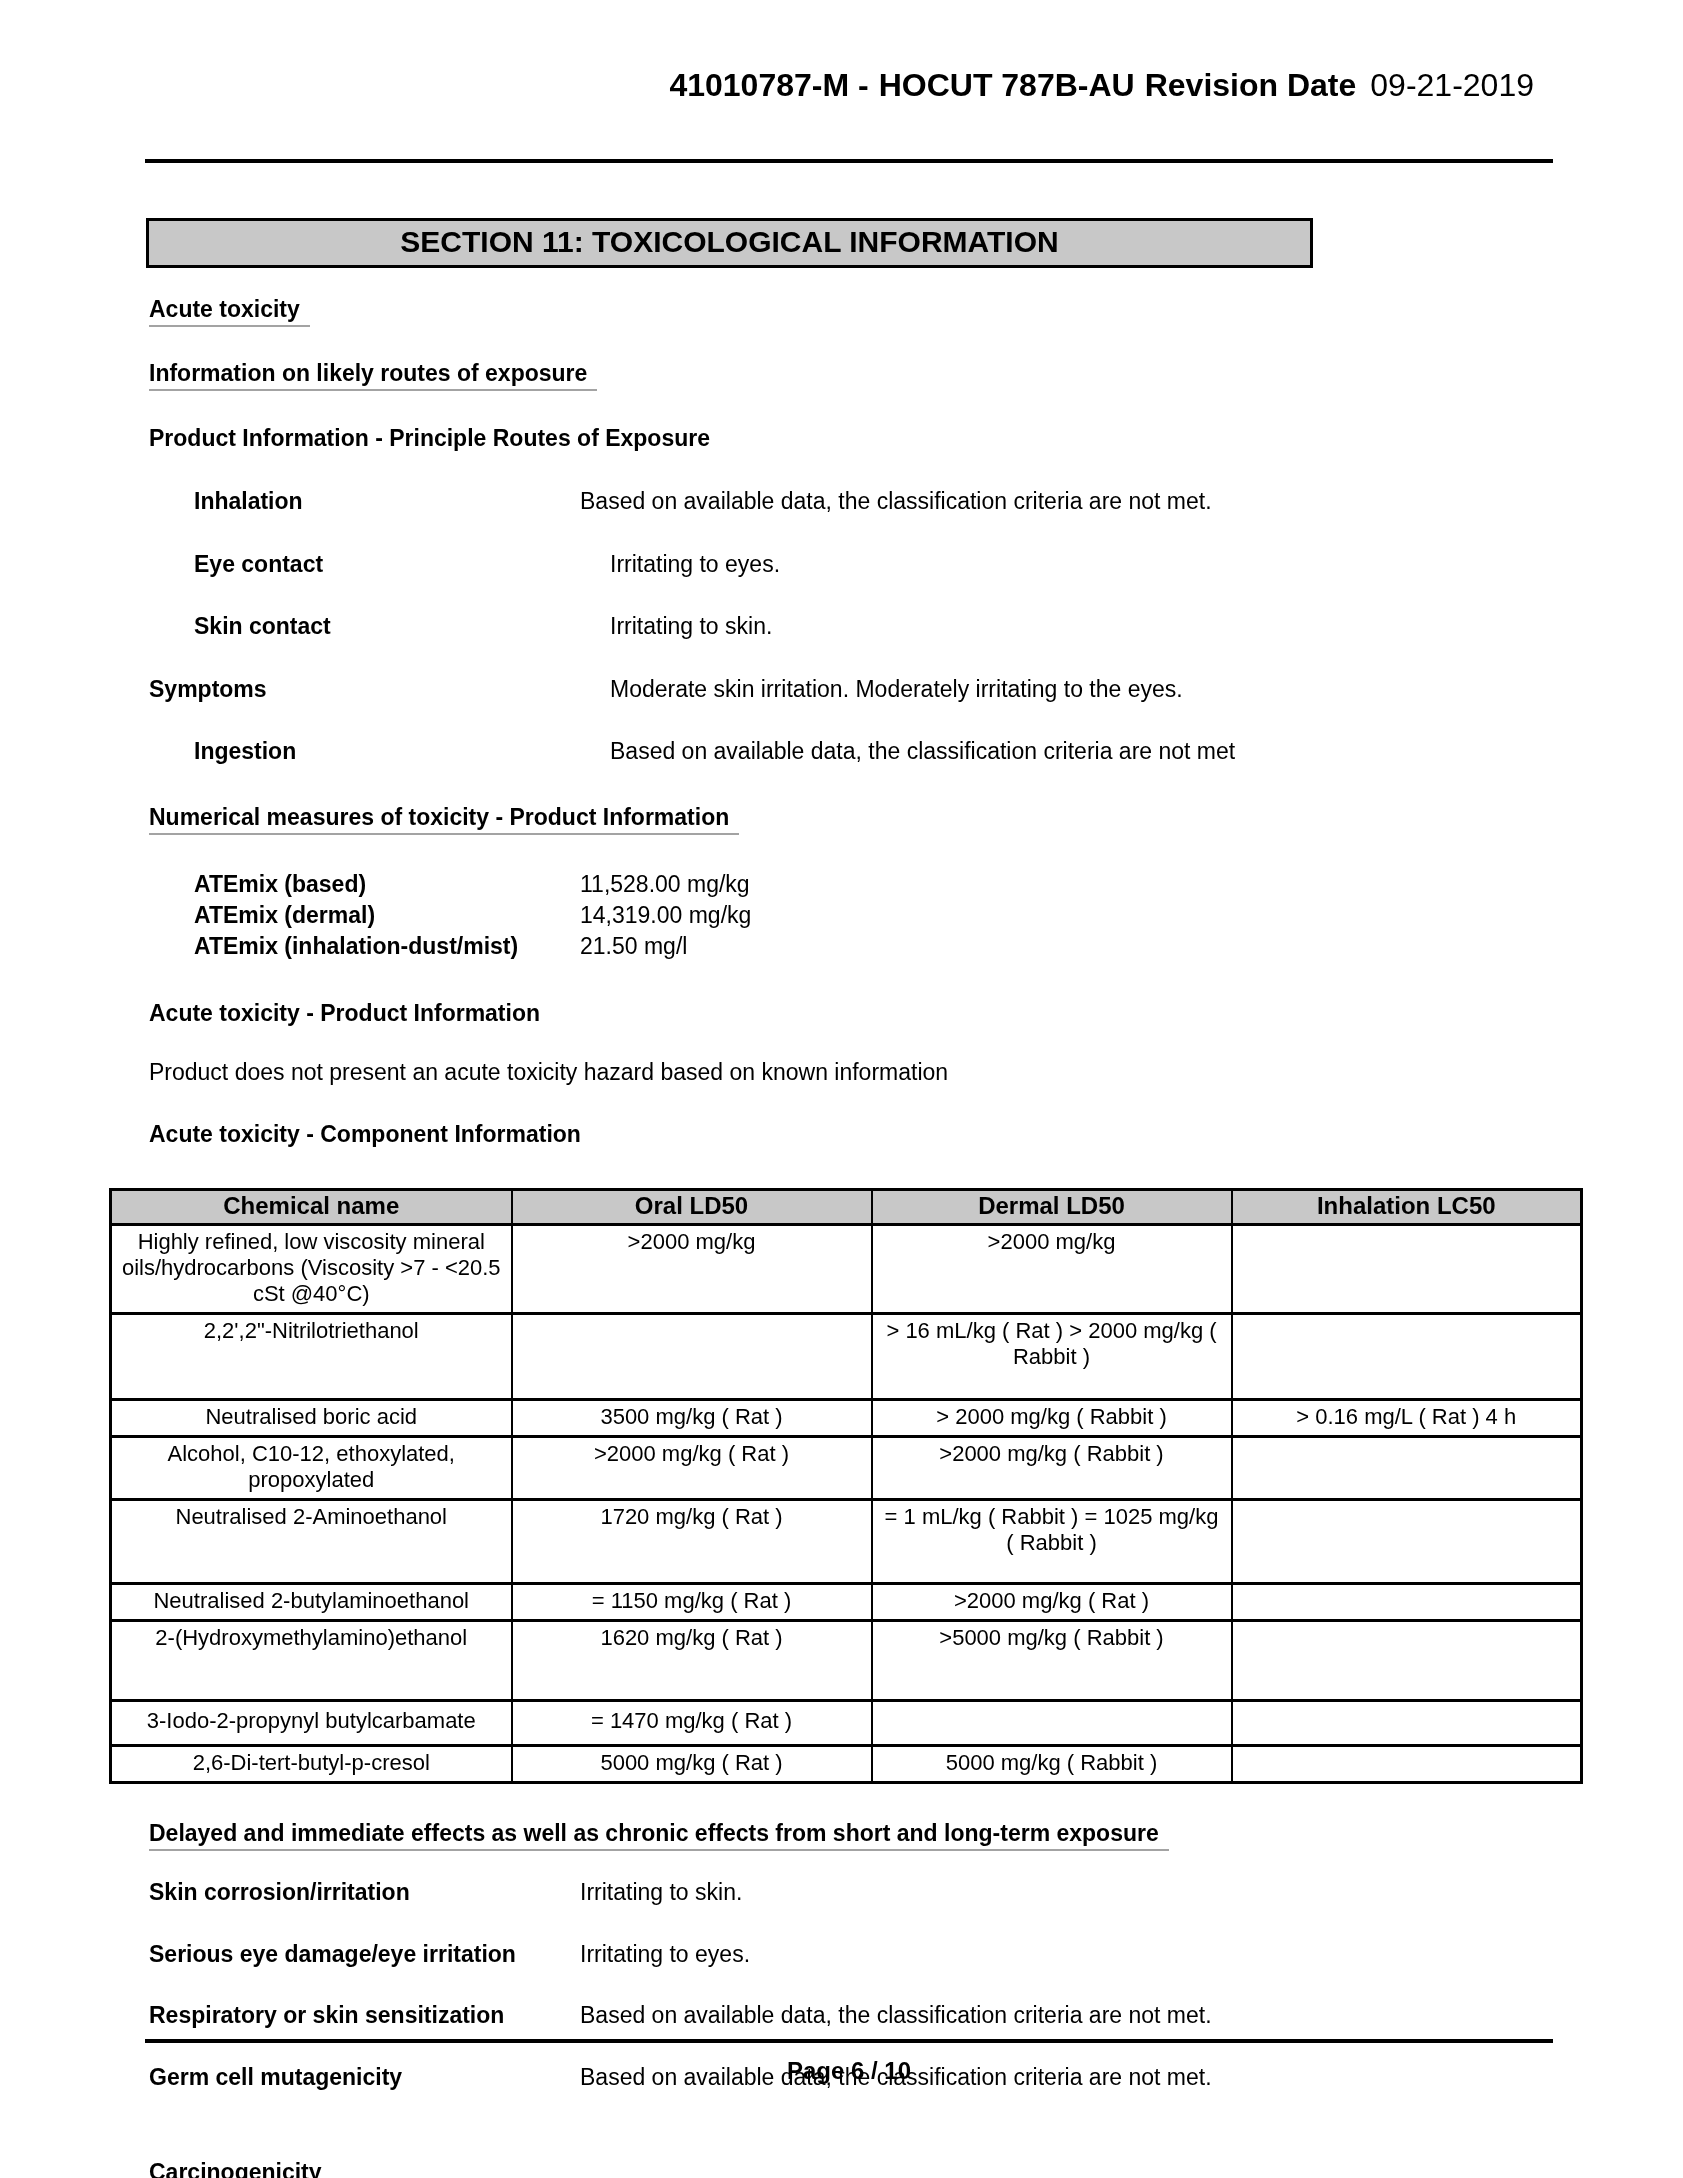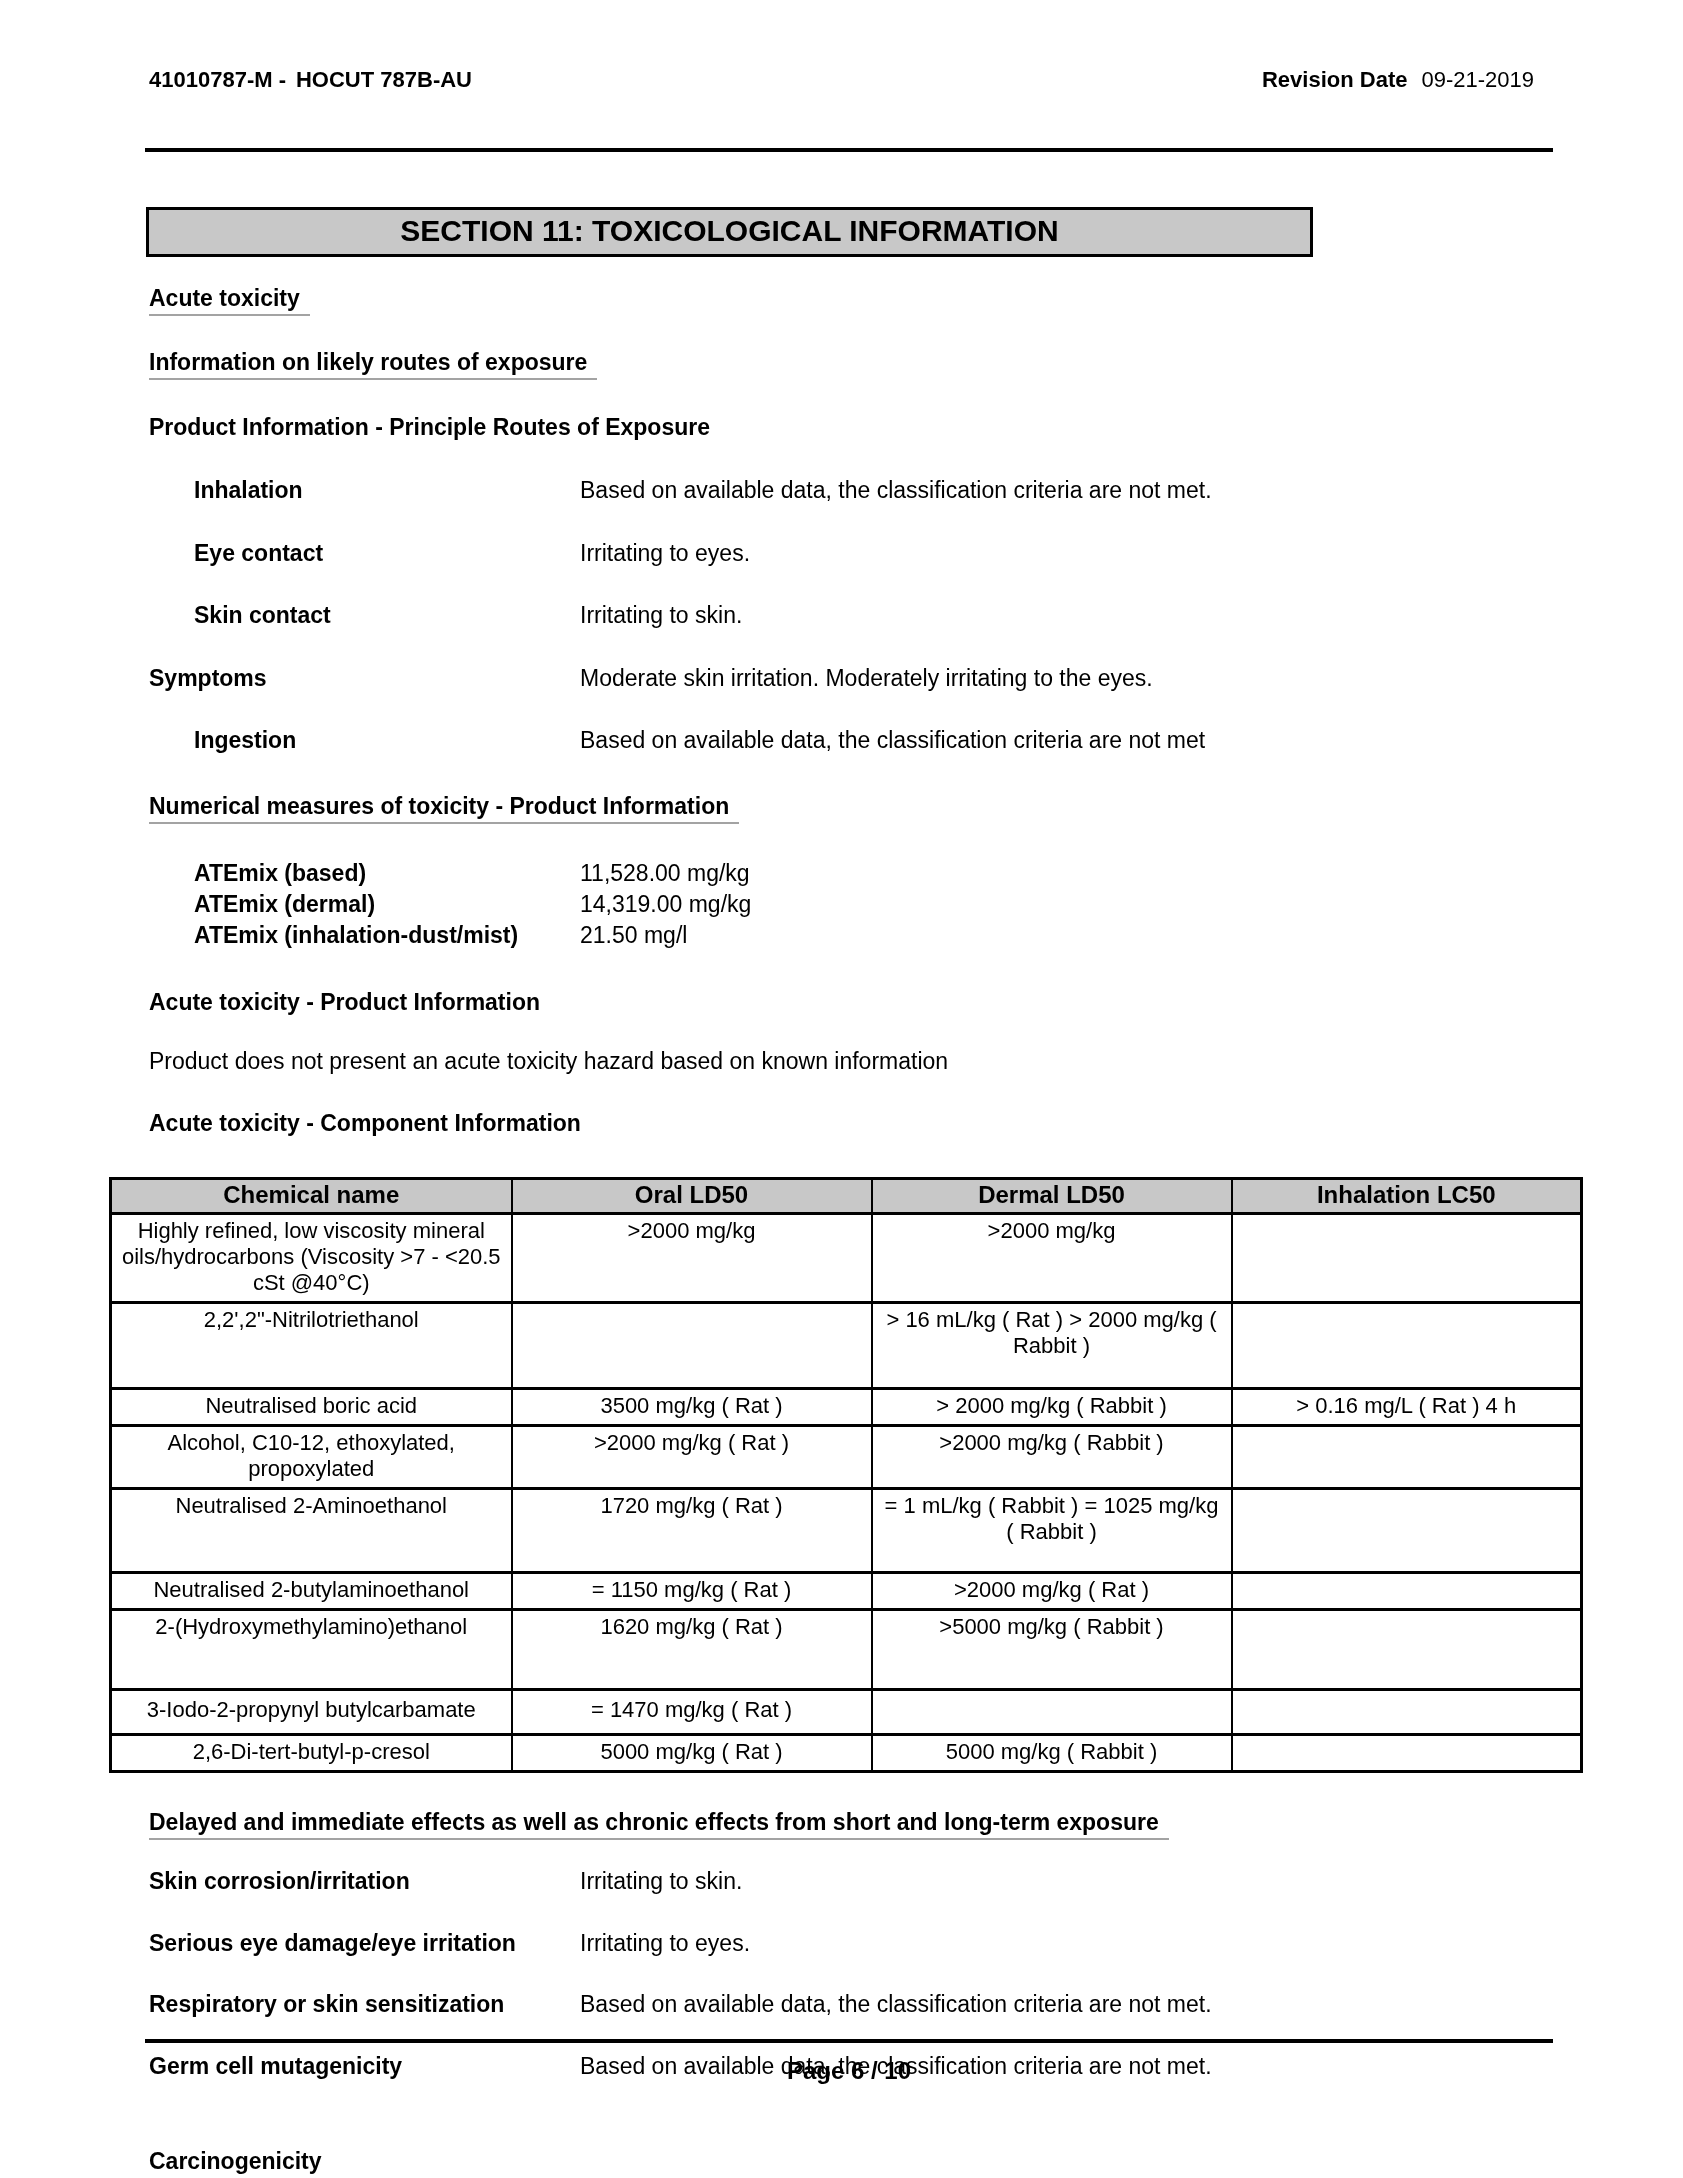--- a/index.html
+++ b/index.html
@@ -9,43 +9,43 @@
     width:1683px; height:2178px;
     margin:0 auto;
     background:#ffffff;
     color:#000000;
     font-family:"Liberation Sans", sans-serif;
     overflow:hidden;
   }
   .content { padding:67px 149px 0 149px; }
 
   
-  .doc-header { display:flex; justify-content:space-between; align-items:baseline;
-    font-size:22px; font-weight:bold; }
+  .doc-header { display:flex; justify-content:flex-end; align-items:baseline;
+    font-size:32px; font-weight:bold; }
   .doc-header .left span { margin-right:10px; }
   .doc-header .right .rev-date { font-weight:normal; margin-left:14px; }
   .header-rule { border:none; border-top:4px solid #000; margin-top:55px; margin-left:-4px; width:1408px; }
 
   
   .section-bar {
     margin-top:55px; margin-left:-3px;
     width:1167px;
     background:#c8c8c8;
     border:3px solid #000;
     text-align:center;
     font-size:30px; font-weight:bold;
     padding:4px 0 6px 0;
   }
 
   .h-underline { font-size:23px; font-weight:bold; display:inline-block;
     border-bottom:2px solid #a3a3a3; padding-right:10px; padding-bottom:2px; }
   .h-bold { font-size:23px; font-weight:bold; }
 
   .mt-28 { margin-top:28px; } .mt-33 { margin-top:33px; } .mt-34 { margin-top:34px; }
-  .mt-35 { margin-top:35px; } .mt-36 { margin-top:36px; } .mt-38 { margin-top:38px; } .mt-56 { margin-top:68px;flex-direction:column; }
+  .mt-35 { margin-top:35px;gap:30px; } .mt-36 { margin-top:36px; } .mt-38 { margin-top:38px; } .mt-56 { margin-top:68px;flex-direction:column; }
 
   .lv { display:flex; font-size:23px; line-height:1.2; }
   .lv .label { flex:0 0 431px; font-weight:bold; }
   .lv .label.indent { padding-left:45px; }
   .lv .value { flex:1 1 auto; font-weight:normal; }
 
   .atemix-block { margin-top:34px; }
   .atemix-block .lv { margin-top:0; line-height:31px; }
 
   .paragraph { font-size:23px; margin-top:32px; }

